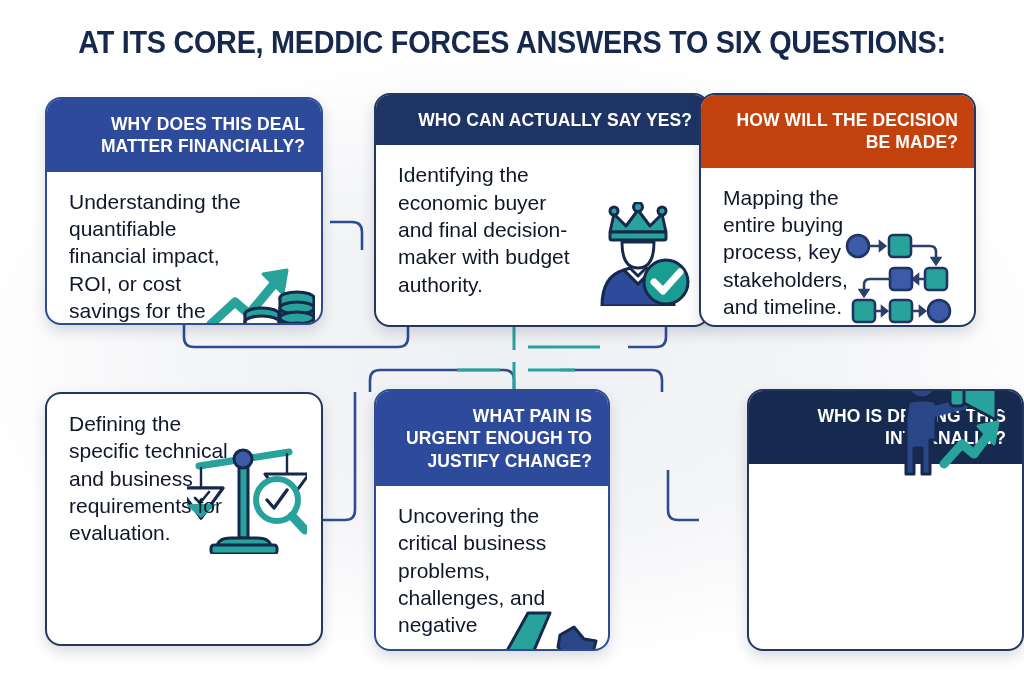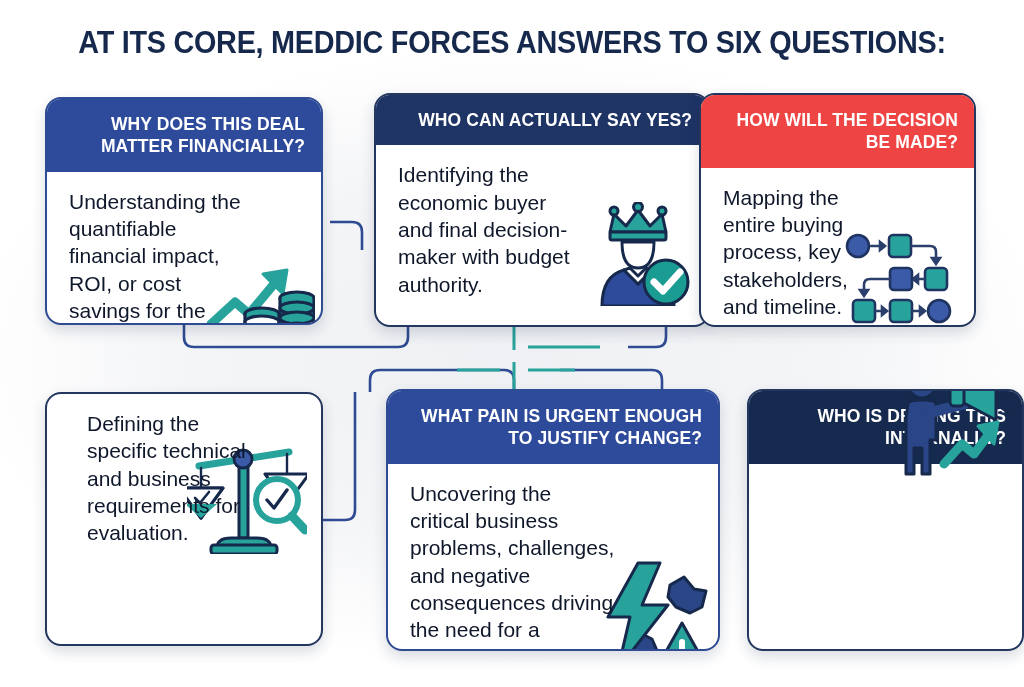--- a/index.html
+++ b/index.html
@@ -87,29 +87,29 @@
   .card .icon {
     position: absolute;
     z-index: 1;
   }
 
   
   #card-1 { left: 45px;  top: 97px;  width: 278px; height: 228px; }
   #card-2 { left: 374px; top: 93px;  width: 336px; height: 234px; }
   #card-3 { left: 699px; top: 93px;  width: 277px; height: 234px; }
   #card-4 { left: 45px;  top: 392px; width: 278px; height: 254px; }
-  #card-5 { left: 374px; top: 389px; width: 334px; height: 262px; margin-left: 12px; }
+  #card-5 { left: 374px; top: 389px; width: 236px; height: 262px; }
   #card-6 { left: 699px; top: 389px; width: 277px; height: 262px; margin-left: 48px; }
 
   #card-2, #card-3, #card-4, #card-6 { border-color: #23375f; }
 
   #card-1 .desc, #card-5 .desc { max-width: 178px; }
   #card-5 .desc { max-width: 205px; }
   #card-6 .desc { max-width: 172px; }
-  #card-4 .desc { max-width: 175px; margin-left: 18px; }
+  #card-4 .desc { max-width: 175px; }
   #card-3 .desc { max-width: 165px; }
   #card-2 .desc { max-width: 175px; }
 
   .icon-1 { right: 6px;  bottom: 2px;  width: 110px; height: 112px; }
   .icon-2 { right: 16px; bottom: 6px;  width: 104px; height: 104px; }
   .icon-3 { right: 10px; bottom: 8px;  width: 120px; height: 96px; }
   .icon-4 { right: 14px; bottom: 6px;  width: 120px; height: 124px; }
   .icon-5 { right: 6px;  bottom: 6px;  width: 118px; height: 120px; }
   .icon-6 { right: 8px;  bottom: 14px; width: 122px; height: 124px; }
 </style>
@@ -210,21 +210,21 @@
 
             <circle cx="78" cy="80" r="22" fill="#1a9c93"></circle>
             <path d="M 66 80 L 75 89 L 92 70" fill="none" stroke="#ffffff" stroke-width="7" stroke-linecap="round"></path>
           </g>
         </svg>
       </div>
     </div>
   </div>
 
   <div class="card" id="card-3">
-    <div class="hdr" style="background:#ef4444;">HOW WILL THE DECISION BE MADE?</div>
+    <div class="hdr" style="background:#c2410c;">HOW WILL THE DECISION BE MADE?</div>
     <div class="body">
       <div class="desc">Mapping the entire buying process, key stakeholders, and timeline.</div>
       <div class="icon icon-3">
         <svg viewBox="0 0 120 96" xmlns="http://www.w3.org/2000/svg">
           <g stroke="#2a3f6b" stroke-width="2.6" fill="none" stroke-linecap="round">
 
             <circle cx="14" cy="16" r="11" fill="#3b5aa8" stroke="#1f3460"></circle>
             <path d="M 27 16 L 40 16"></path>
             <path d="M 36 12 L 41 16 L 36 20 Z" fill="#2a3f6b"></path>
             <rect x="45" y="5" width="22" height="22" rx="4" fill="#27a39b" stroke="#1f3460"></rect>

